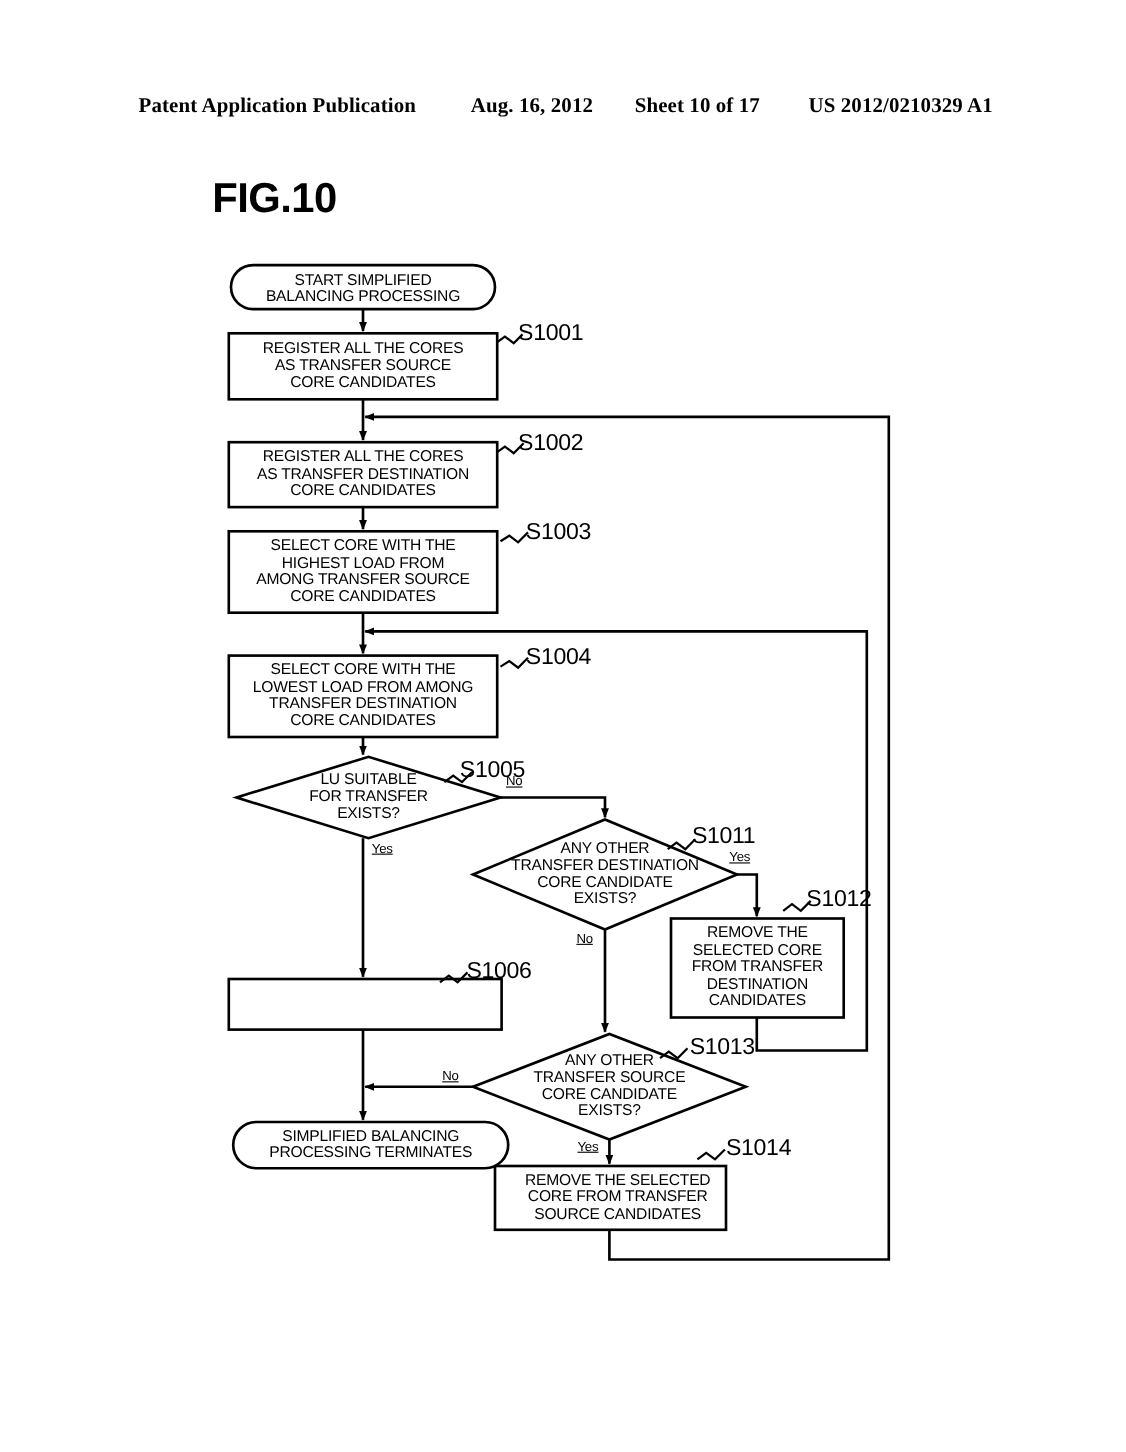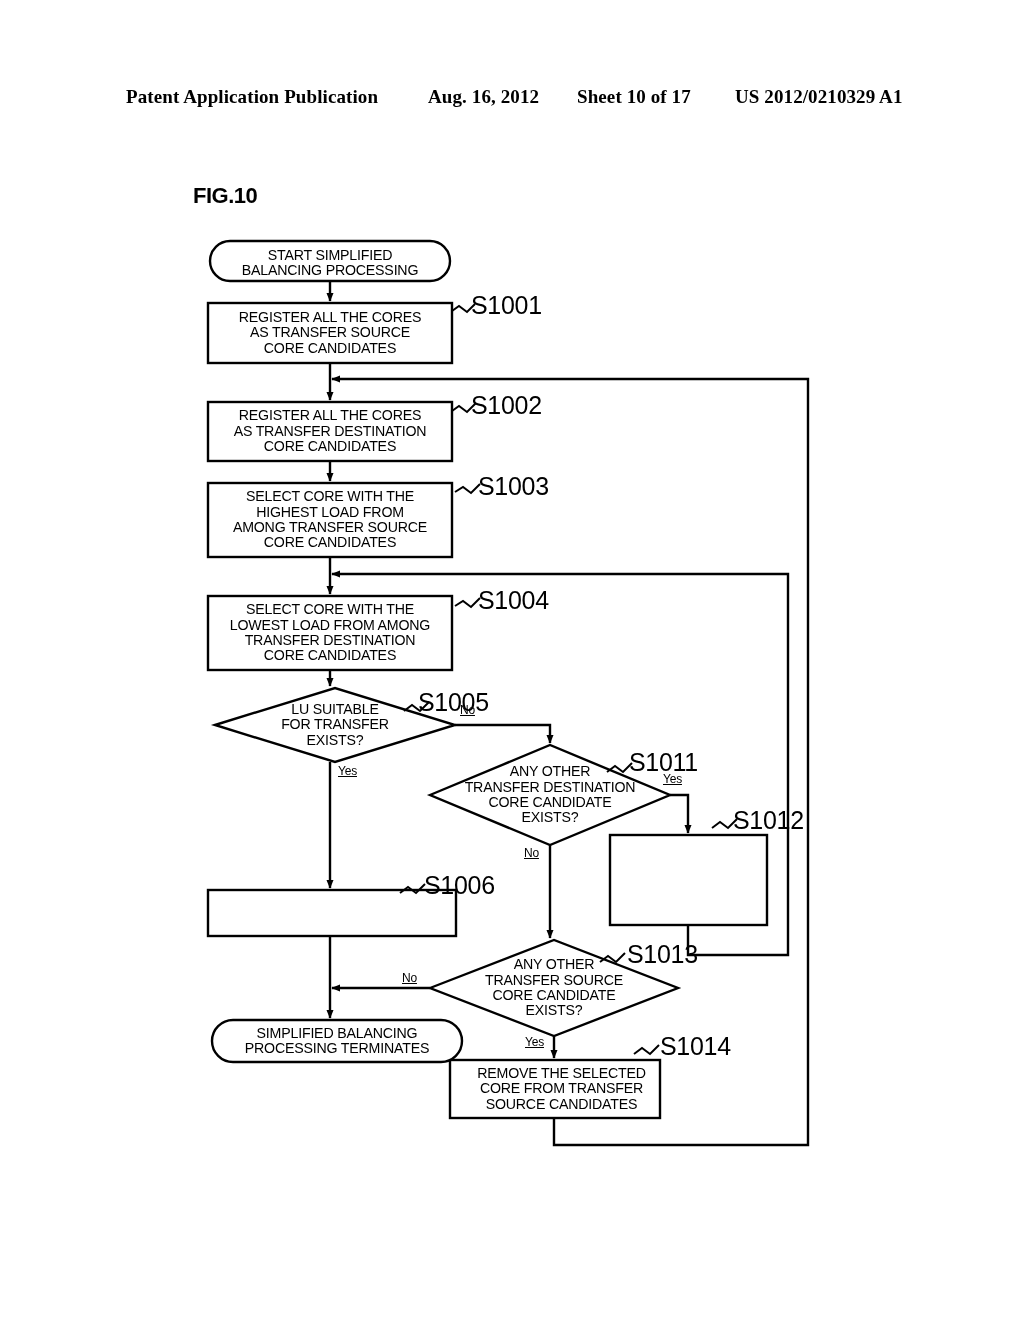--- a/index.html
+++ b/index.html
@@ -17,40 +17,40 @@
     font-weight:bold;font-size:19px;letter-spacing:0.1px;
     white-space:nowrap;
   }
   .hdr .h-pub{position:absolute;left:126px;top:0;}
   .hdr .h-date{position:absolute;left:428px;top:0;}
   .hdr .h-sheet{position:absolute;left:577px;top:0;}
   .hdr .h-num{position:absolute;left:735px;top:0;}
 
   
   .figtitle{
-    position:absolute;left:193px;top:183px;
-    font-size:22px;font-weight:bold;letter-spacing:-0.5px;
+    position:absolute;left:193px;top:160px;
+    font-size:38px;font-weight:bold;letter-spacing:-0.5px;
   }
 
   
   svg.canvas{position:absolute;left:0;top:0;width:1024px;height:1320px;}
 
   
   .ntext{
     position:absolute;
     text-align:center;
     font-size:14.2px;
     line-height:15.4px;
     letter-spacing:-0.2px;
     white-space:pre-line;
     display:flex;align-items:center;justify-content:center;
     pointer-events:none;
   }
   .steplbl{
-    position:absolute;font-size:25px;letter-spacing:-0.3px;white-space:nowrap;
+    position:absolute;font-size:21px;letter-spacing:-0.3px;white-space:nowrap;
   }
   .branchlbl{
     position:absolute;font-size:12px;letter-spacing:-0.2px;white-space:nowrap;text-decoration:underline;
   }
 </style>
 </head>
 <body>
 
 <div id="sheet">
 
@@ -153,20 +153,25 @@
 LOWEST LOAD FROM AMONG
 TRANSFER DESTINATION
 CORE CANDIDATES</div>
   <div class="ntext" style="left:235px;top:698px;width:200px;height:54px;">LU SUITABLE
 FOR TRANSFER
 EXISTS?</div>
   <div class="ntext" style="left:438px;top:762px;width:224px;height:66px;">ANY OTHER
 TRANSFER DESTINATION
 CORE CANDIDATE
 EXISTS?</div>
+  <div class="ntext" style="left:610px;top:835px;width:157px;height:90px;">REMOVE THE
+SELECTED CORE
+FROM TRANSFER
+DESTINATION
+CANDIDATES</div>
   <div class="ntext" style="left:442px;top:955px;width:224px;height:66px;">ANY OTHER
 TRANSFER SOURCE
 CORE CANDIDATE
 EXISTS?</div>
   <div class="ntext" style="left:450px;top:1060px;width:223px;height:58px;">REMOVE THE SELECTED
 CORE FROM TRANSFER
 SOURCE CANDIDATES</div>
   <div class="ntext" style="left:212px;top:1020px;width:250px;height:42px;border-radius:12px;">SIMPLIFIED BALANCING
 PROCESSING TERMINATES</div>
 

